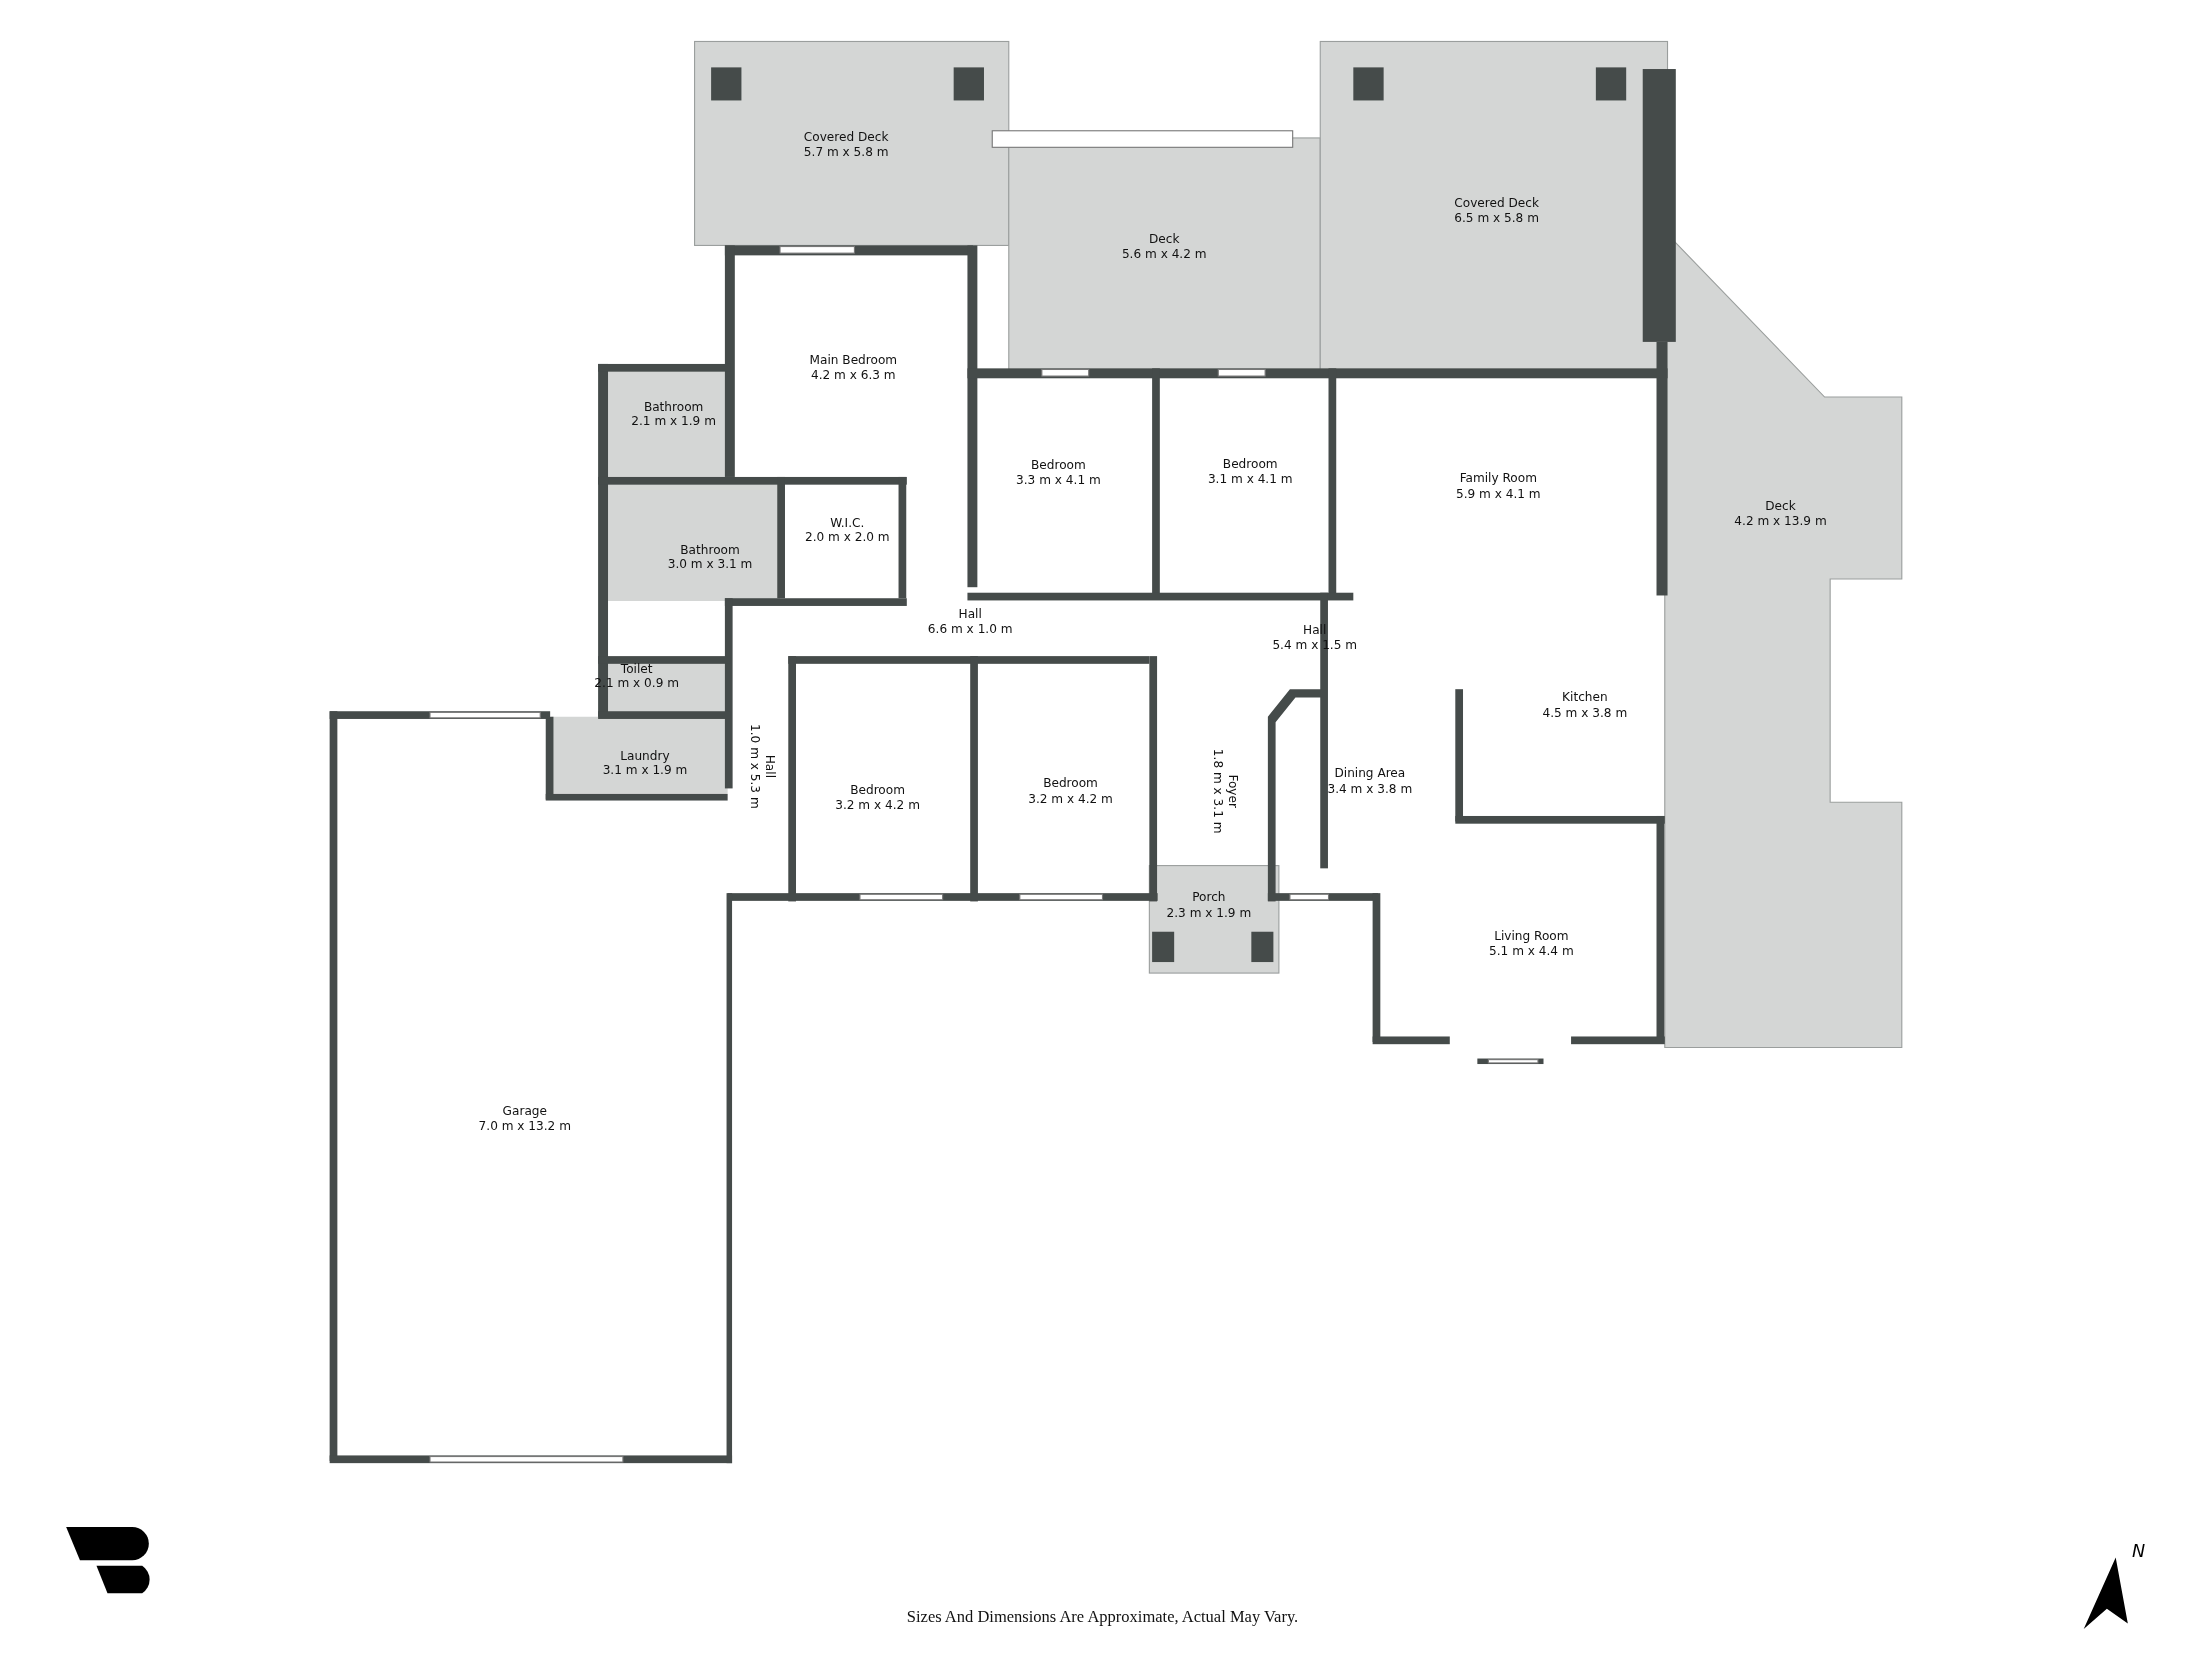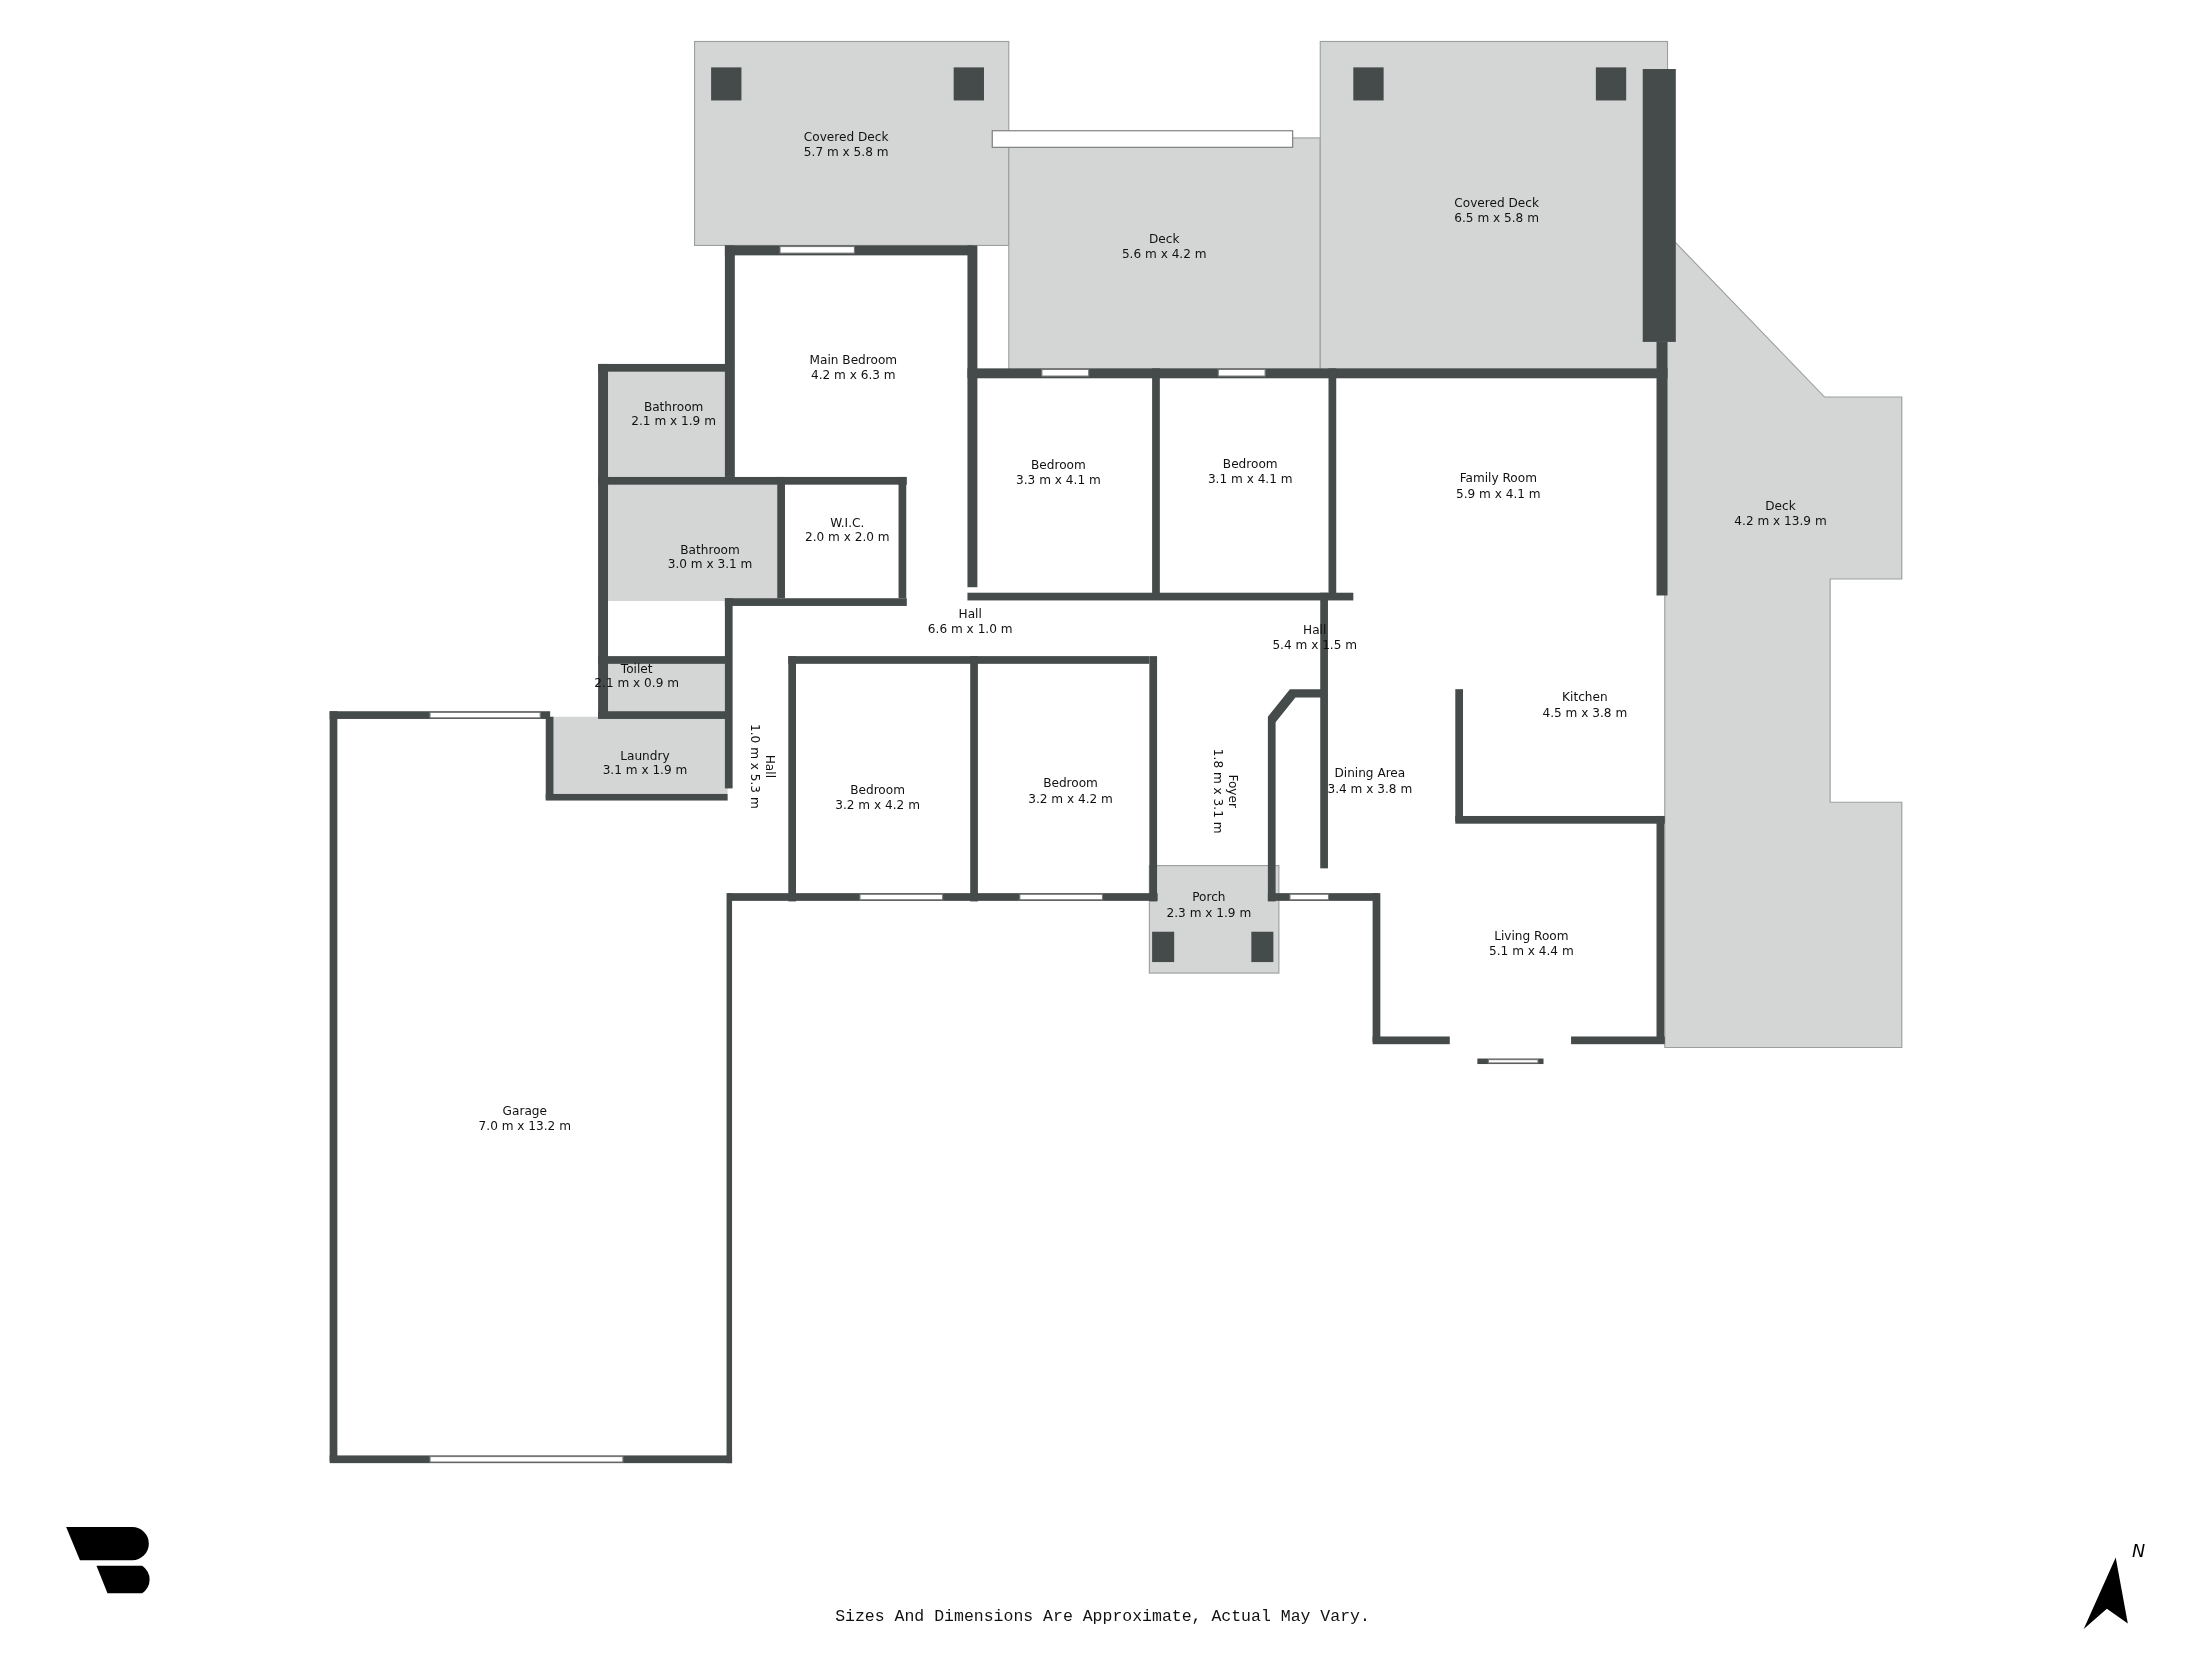--- a/index.html
+++ b/index.html
@@ -1,19 +1,19 @@
 <!DOCTYPE html>
 <html style="font-size:8.8px"><head>
 <meta charset="utf-8">
 <style>
   html,body{margin:0;padding:0;background:#ffffff;}
   body{width:2205px;height:1654px;position:relative;overflow:hidden;font-family:"DejaVu Sans","Liberation Sans",sans-serif;}
   svg{position:absolute;left:0;top:0;}
   .lbl{font-family:"DejaVu Sans","Liberation Sans",sans-serif;font-size:22px;fill:#111;text-anchor:middle;}
-  .footer{position:absolute;left:0;width:2205px;top:1607px;text-align:center;font-size:16.5px;color:#111;font-family:Liberation Mono, monospace;}
+  .footer{position:absolute;left:0;width:2205px;top:1607px;text-align:center;font-size:16.5px;color:#111;font-family:Liberation Serif, serif;}
   .north-label{position:absolute;left:2132px;top:1541px;font-size:17.6px;font-style:italic;color:#000;font-family:"DejaVu Sans","Liberation Sans",sans-serif;}
 </style>
 </head>
 <body>
 
 <svg width="2205" height="1654" viewBox="0 0 4000 3000">
 
   <g fill="#d4d6d5" stroke="#9a9e9d" stroke-width="2">
     <rect x="1260" y="75" width="570" height="370"></rect>
     <rect x="1830" y="250" width="565" height="420"></rect>

